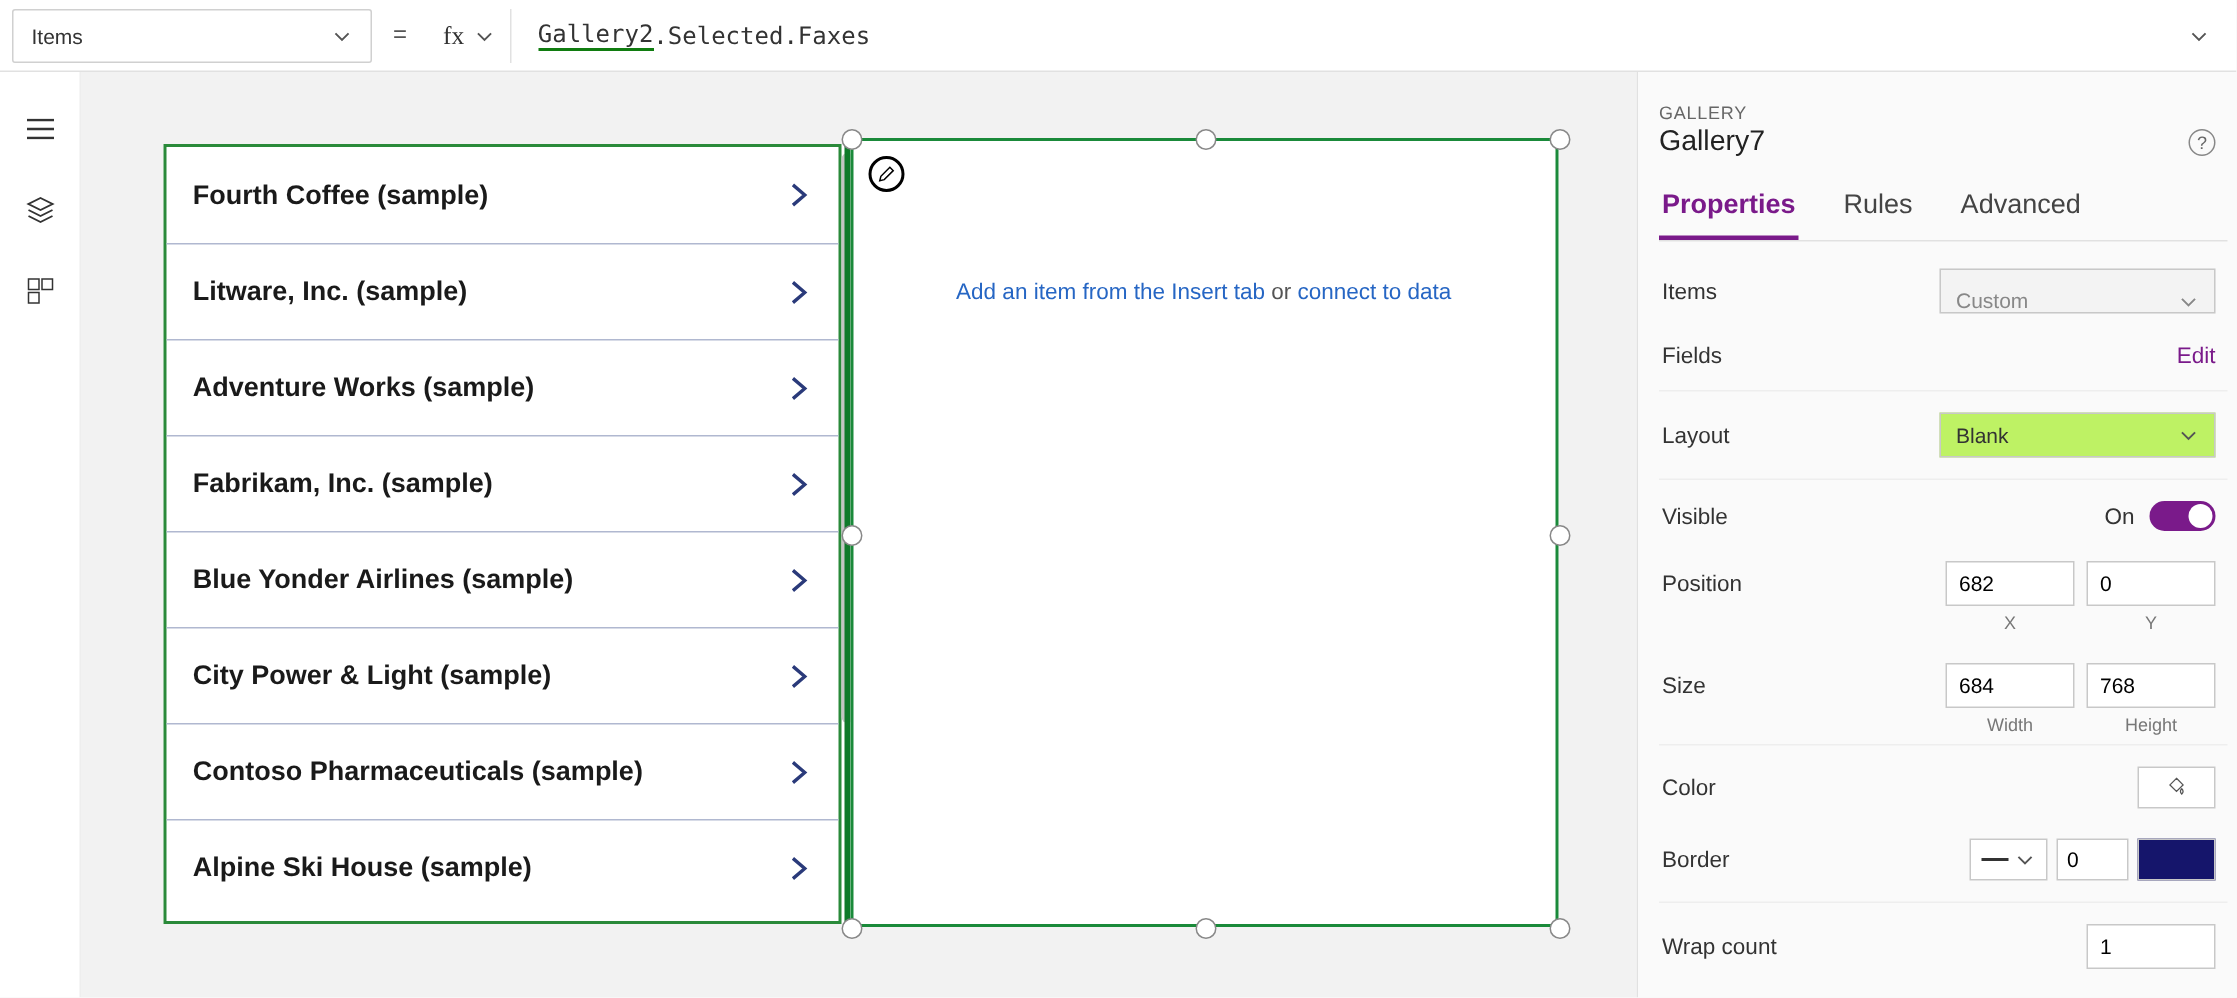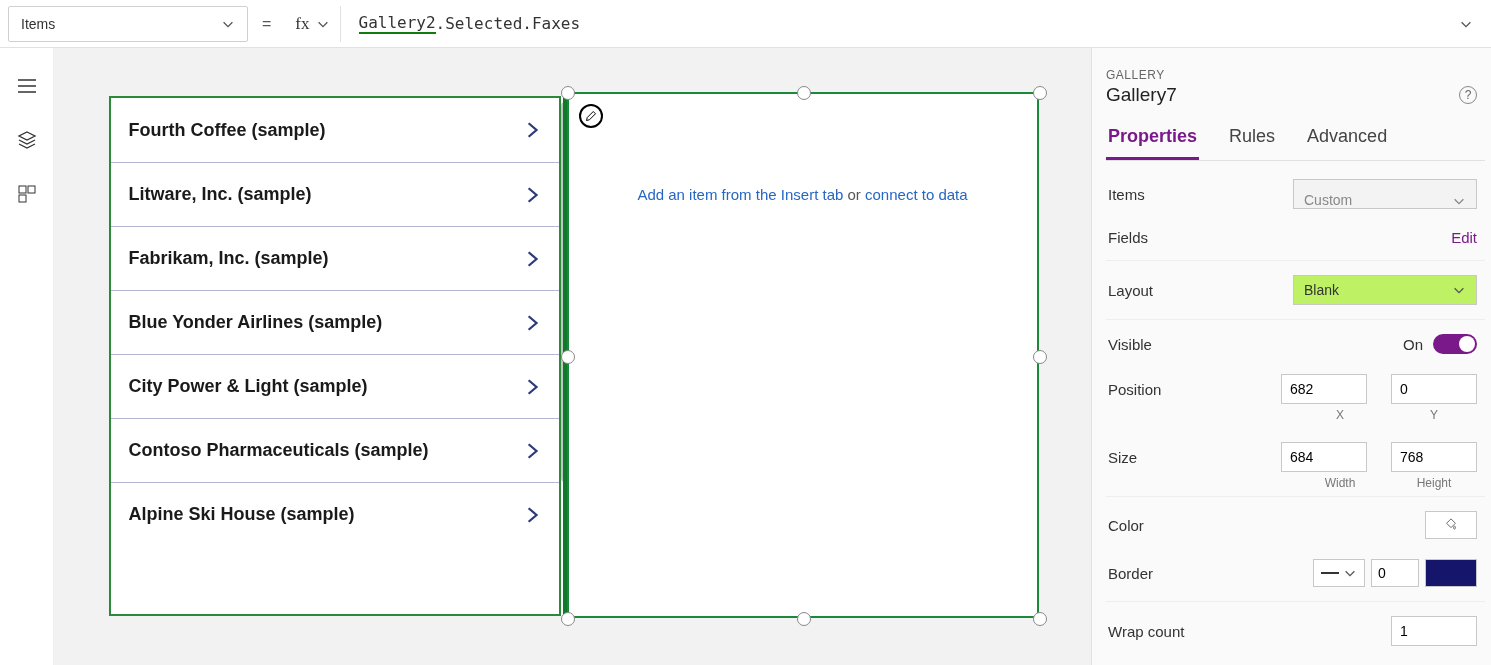--- a/index.html
+++ b/index.html
@@ -61,21 +61,21 @@
     .prop-control { display: flex; align-items: center; gap: 6px; }
 
     .dropdown-ctrl { width: 184px; height: 30px; border: 1px solid #c8c8c8; background: #bef264; display: flex; align-items: center; justify-content: space-between; padding: 0 10px; font-size: 14px; }
     .dropdown-ctrl.disabled { background: #f3f3f3; color: #888; align-items: flex-end; }
     .edit-link { color: #7a1a8a; font-size: 15px; cursor: pointer; }
 
     .toggle-wrap { display: flex; align-items: center; gap: 10px; }
     .toggle { width: 44px; height: 20px; background: #7a1a8a; border-radius: 10px; position: relative; }
     .toggle-thumb { position: absolute; right: 2px; top: 2px; width: 16px; height: 16px; background: #fff; border-radius: 50%; }
 
-    .num-pair { display: flex; gap: 24px; }
+    .num-pair { display: flex; gap: 8px; }
     .num-input { width: 86px; height: 30px; border: 1px solid #c8c8c8; padding: 0 8px; font-size: 14px; }
     .pair-labels { display: flex; gap: 8px; justify-content: flex-end; padding-right: 8px; margin-top: -2px; margin-bottom: 6px; }
     .pair-label { width: 86px; text-align: center; font-size: 12px; color: #777; }
 
     .color-swatch { width: 52px; height: 28px; border: 1px solid #c8c8c8; background: #fff; position: relative; }
     .color-swatch.navy { background: #15156b; }
     .tiny-dd { width: 52px; height: 28px; border: 1px solid #c8c8c8; background: #fff; display: flex; align-items: center; justify-content: center; gap: 4px; }
     .tiny-line { width: 18px; border-top: 2px solid #333; }
     .tiny-num { width: 48px; height: 28px; border: 1px solid #c8c8c8; padding: 0 6px; font-size: 14px; }
 
@@ -135,20 +135,26 @@
 
       <div class="gallery1">
         <div class="g1-item">
             <span class="g1-text">Fourth Coffee (sample)</span>
             <svg class="chev-big g1-chevron" viewBox="0 0 16 16">
               <path d="M5 2l7 6-7 6" stroke="#2a3a7a" stroke-width="2" fill="none"></path>
             </svg>
           </div>
         <div class="g1-item">
             <span class="g1-text">Litware, Inc. (sample)</span>
+            <svg class="chev-big g1-chevron" viewBox="0 0 16 16">
+              <path d="M5 2l7 6-7 6" stroke="#2a3a7a" stroke-width="2" fill="none"></path>
+            </svg>
+          </div>
+        <div class="g1-item">
+            <span class="g1-text">Adventure Works (sample)</span>
             <svg class="chev-big g1-chevron" viewBox="0 0 16 16">
               <path d="M5 2l7 6-7 6" stroke="#2a3a7a" stroke-width="2" fill="none"></path>
             </svg>
           </div>
         <div class="g1-item">
             <span class="g1-text">Fabrikam, Inc. (sample)</span>
             <svg class="chev-big g1-chevron" viewBox="0 0 16 16">
               <path d="M5 2l7 6-7 6" stroke="#2a3a7a" stroke-width="2" fill="none"></path>
             </svg>
           </div>

